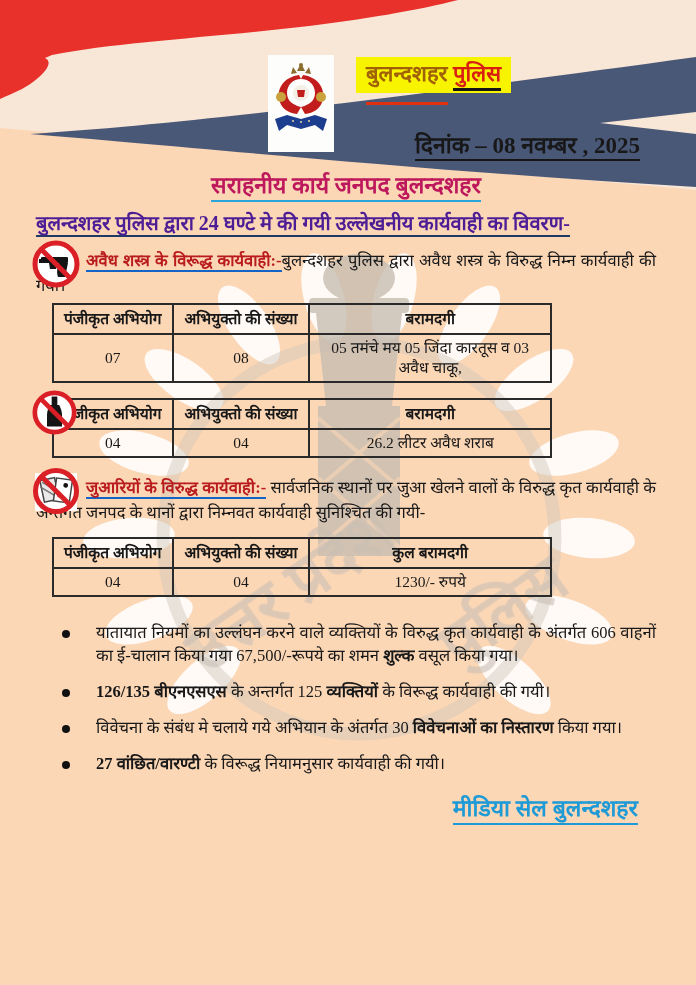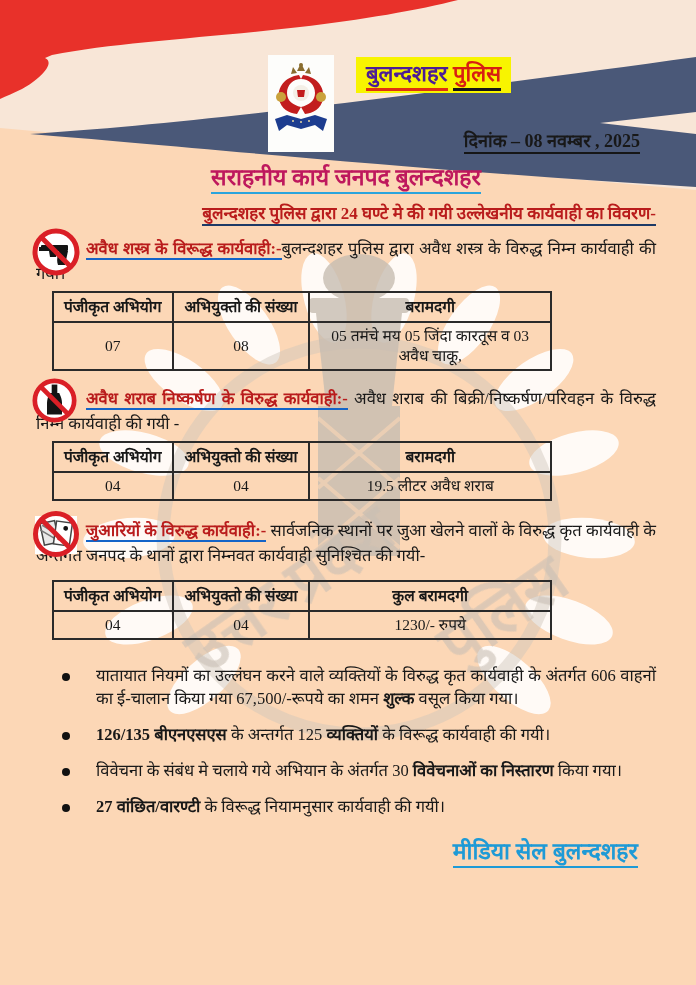--- a/index.html
+++ b/index.html
@@ -20,38 +20,38 @@
     background:#fdfdfb;display:flex;align-items:center;justify-content:center;
     z-index:3;
   }
   .brand-badge{
     position:absolute;top:57px;left:356px;
     background:#f8f400;
     padding:3px 10px 5px 10px;
     font-size:22px;font-weight:bold;line-height:1.25;
     z-index:3;white-space:nowrap;
   }
-  .brand-p1{color:#4c1d95;border-bottom:3px solid #e03010;padding-bottom:2px;}
+  .brand-p1{color:#a16207;border-bottom:3px solid #e03010;padding-bottom:16px;}
   .brand-p2{color:#d81f12;border-bottom:3px solid #161616;padding-bottom:2px;}
   
   .watermark{position:absolute;top:238px;left:52px;width:614px;height:566px;z-index:0;pointer-events:none;}
   
   .content{position:relative;z-index:2;padding:128px 40px 0 36px;}
   .date-line{
-    text-align:right;font-size:18px;font-weight:bold;margin-right:16px;
+    text-align:right;font-size:23px;font-weight:bold;margin-right:16px;
   }
   .date-line span{border-bottom:2px solid #161616;padding-bottom:1px;}
   .main-title{
     text-align:center;margin:8px 0 0 0;
     font-size:23px;font-weight:bold;color:#be185d;
   }
   .main-title span{border-bottom:2px solid #2ba4dc;padding-bottom:2px;}
   .sub-title{
-    text-align:right;margin:9px 0 0 0;
-    font-size:17px;font-weight:bold;color:#b91c1c;
+    text-align:left;margin:9px 0 0 0;
+    font-size:20px;font-weight:bold;color:#4c1d95;
   }
   .sub-title span{border-bottom:2px solid #1d3a66;padding-bottom:1px;}
   .section{position:relative;margin-top:12px;}
   .sec-icon{position:absolute;left:-4px;top:-8px;width:48px;height:48px;}
   .sec-text{
     margin:0;font-size:16.5px;line-height:25px;text-align:justify;
     text-indent:50px;
   }
   .sec-lead{color:#b91c1c;font-weight:bold;border-bottom:2px solid #1464c8;}
   .sec-body{color:#181818;}
@@ -203,39 +203,36 @@
 
     <div class="section" style="margin-top:15px;">
       <svg class="sec-icon" style="width:45px;height:45px;" viewBox="0 0 48 48">
         <circle cx="24" cy="24" r="21" fill="#ffffff" stroke="#da1f26" stroke-width="5"></circle>
         <g fill="#141414">
           <rect x="21" y="7" width="6" height="10"></rect>
           <path d="M19,16 L29,16 C31,20 32,23 32,27 L32,39 L16,39 L16,27 C16,23 17,20 19,16 Z"></path>
         </g>
         <line x1="10" y1="10" x2="38" y2="38" stroke="#da1f26" stroke-width="5"></line>
       </svg>
-      <p class="sec-text">
-        <span class="sec-lead">अवैध शराब निष्कर्षण के विरुद्ध कार्यवाही:-</span><span class="sec-body"> अवैध शराब की बिक्री/निष्कर्षण/परिवहन के विरुद्ध निम्न कार्यवाही की गयी -</span>
-      </p>
       <table class="data">
         <colgroup>
             <col class="col1">
             <col class="col2">
             <col class="col3">
           </colgroup>
         <tbody>
             <tr>
           <th>पंजीकृत अभियोग</th>
           <th>अभियुक्तो की संख्या</th>
           <th>बरामदगी</th>
         </tr>
         <tr>
           <td>04</td>
           <td>04</td>
-          <td>19.5 लीटर अवैध शराब</td>
+          <td>26.2 लीटर अवैध शराब</td>
         </tr>
       </tbody>
         </table>
     </div>
 
     <div class="section" style="margin-top:17px;">
       <svg class="sec-icon" viewBox="0 0 48 48">
         <rect x="3" y="6" width="42" height="38" fill="#ffffff"></rect>
         <g>
           <rect x="10" y="12" width="15" height="22" fill="#e9e9e9" stroke="#444" stroke-width="1.5" transform="rotate(-12 17 23)"></rect>

